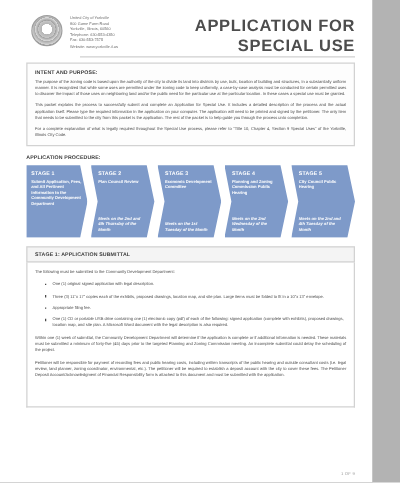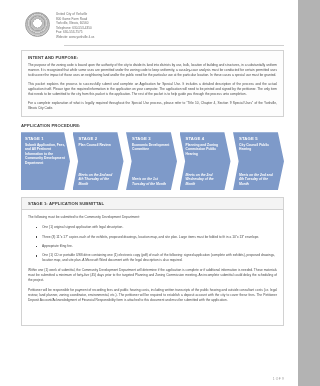--- a/index.html
+++ b/index.html
@@ -219,20 +219,24 @@
 
   <div class="header">
     <div class="seal"></div>
     <div class="org-block">
       <div>United City of Yorkville</div>
       <div>800 Game Farm Road</div>
       <div>Yorkville, Illinois, 60560</div>
       <div>Telephone: 630-553-4350</div>
       <div>Fax: 630-553-7575</div>
       <div>Website: www.yorkville.il.us</div>
+    </div>
+    <div class="title-wrap">
+      <div class="title-line">APPLICATION FOR</div>
+      <div class="title-line">SPECIAL USE</div>
     </div>
   </div>
   <div class="rule"></div>
 
   <div class="intent-box">
     <div class="intent-title">INTENT AND PURPOSE:</div>
     <p class="intent-p">The purpose of the zoning code is based upon the authority of the city to divide its land into districts by use, bulk, location of building and structures, in a substantially uniform manner. It is recognized that while some uses are permitted under the zoning code to keep uniformity, a case-by-case analysis must be conducted for certain permitted uses to discover the impact of those uses on neighboring land and/or the public need for the particular use at the particular location. In these cases a special use must be granted.</p>
     <p class="intent-p">This packet explains the process to successfully submit and complete an Application for Special Use. It includes a detailed description of the process and the actual application itself. Please type the required information in the application on your computer. The application will need to be printed and signed by the petitioner. The only item that needs to be submitted to the city from this packet is the application. The rest of the packet is to help guide you through the process unto completion.</p>
     <p class="intent-p">For a complete explanation of what is legally required throughout the Special Use process, please refer to "Title 10, Chapter 4, Section 9 Special Uses" of the Yorkville, Illinois City Code.</p>
   </div>

